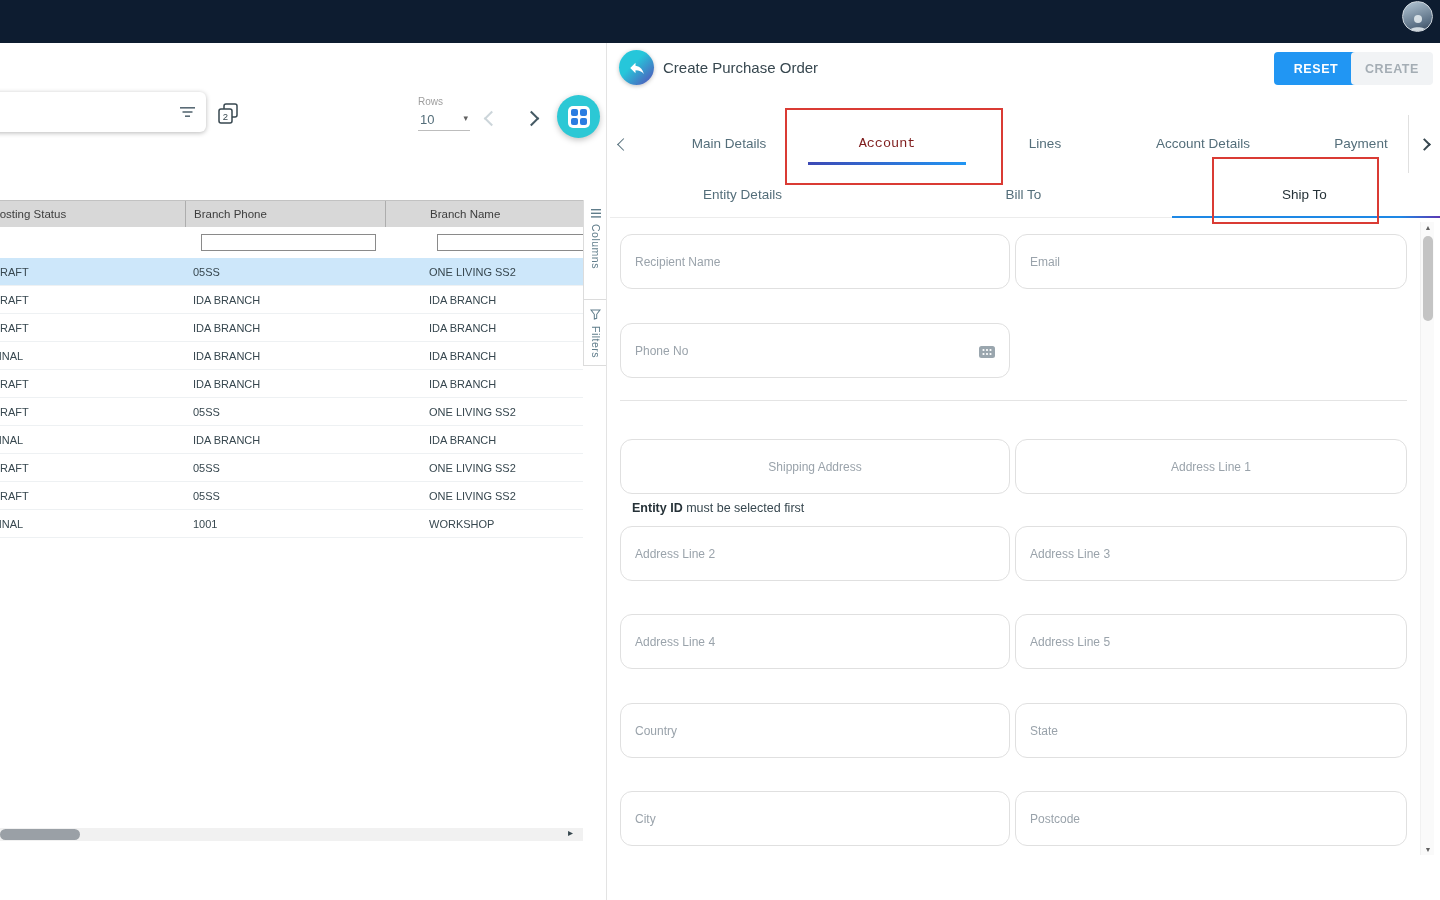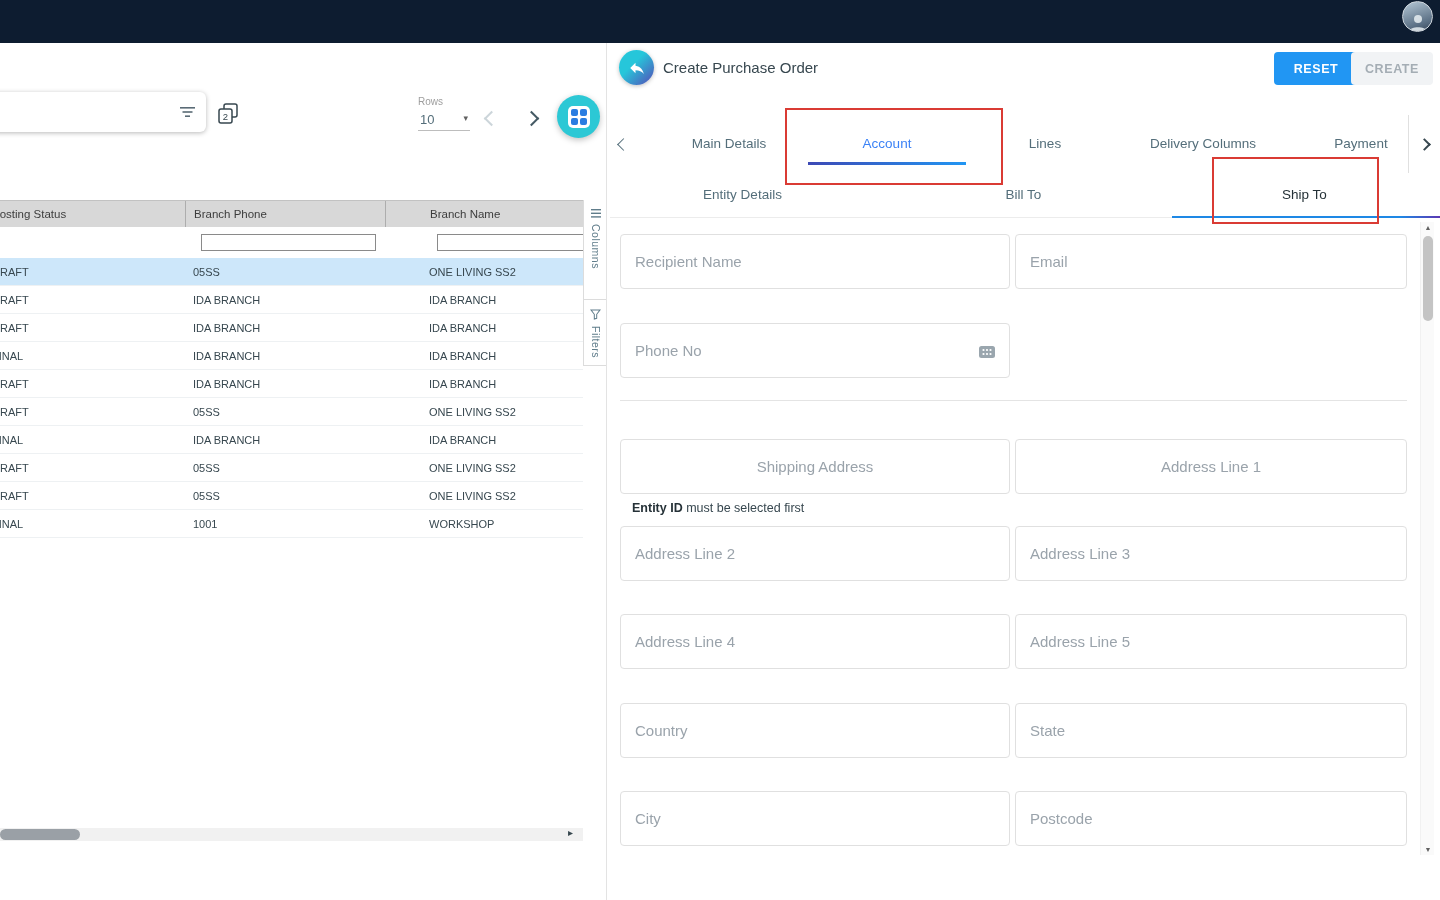--- a/index.html
+++ b/index.html
@@ -77,42 +77,42 @@
     box-shadow:0 1px 4px rgba(0,0,0,0.25); cursor:pointer; }
   .page-title { position:absolute; left:56px; top:7px; height:35px; line-height:35px; font-size:15px; color:#37474f; }
 
   .btn { position:absolute; top:9px; height:33px; border:none; border-radius:4px; font-size:12.5px; font-weight:bold;
     letter-spacing:0.6px; font-family:inherit; cursor:pointer; }
   .btn-reset { left:667px; width:84px; background:#2196f3; color:#fff; }
   .btn-create { left:744px; width:82px; background:#f1f3f5; color:#a4adb4; cursor:default; }
 
   .tabbar { position:absolute; left:43px; top:80px; width:790px; height:42px; display:flex; }
   .tab { flex:1; text-align:center; line-height:42px; font-size:13.5px; color:#546e7a; cursor:pointer; position:relative; }
-  .tab.active { color:#3b82f6; }
+  .tab.active { color:#7f1d1d;font-family:Liberation Mono, monospace; }
   .tab.active::after { content:""; position:absolute; left:0; right:0; bottom:0; height:3px;
     background:linear-gradient(90deg,#3d49b5,#2196f3); }
   .tab-nav-left { position:absolute; left:12px; top:80px; width:26px; height:42px; display:flex; align-items:center; cursor:pointer; }
   .tab-nav-left .chev { width:9px; height:9px; border-width:1.5px; border-color:#546e7a; }
   .tab-nav-right { position:absolute; right:0; top:72px; width:32px; height:58px; background:#fff;
     border-left:1px solid #e0e0e0; z-index:5; display:flex; align-items:center; justify-content:center; cursor:pointer; }
   .tab-nav-right .chev { width:9px; height:9px; border-width:2px; border-color:#37474f; }
 
   .subtabbar { position:absolute; left:3px; top:129px; width:827px; height:46px; display:flex;
     border-bottom:1px solid #ececec;gap:16px; }
   .subtab { flex:1; text-align:center; line-height:46px; font-size:13.5px; color:#546e7a; cursor:pointer; position:relative; }
   .subtab.active { color:#263238; }
   .subtab.active::after { content:""; position:absolute; left:0; right:-4px; bottom:-1px; height:2px;
     background:linear-gradient(90deg,#1e88e5 85%,#5e35b1); }
 
   .annotation { position:absolute; border:2px solid #da3b34; z-index:8; pointer-events:none; }
   .annotation.account { left:178px; top:65px; width:218px; height:77px; }
   .annotation.shipto { left:605px; top:114px; width:167px; height:67px; }
 
-  input.field { position:absolute; height:55px; border:1px solid #e0e0e0; border-radius:4px; background:#fff;
-    padding:0 14px; font-size:15px; color:#37474f; font-family:inherit; outline:none; }
+  input.field { position:absolute; height:55px; border:1px solid #e0e0e0; border-radius:12px; background:#fff;
+    padding:0 14px; font-size:12px; color:#37474f; font-family:inherit; outline:none; }
   input.field::placeholder { color:#9aa3ab; opacity:1; }
   .fl { left:13px; width:390px; }
   .fr { left:408px; width:392px; }
   .r1 { top:191px; } .r2 { top:280px; } .r3 { top:396px;text-align:center; } .r4 { top:483px; }
   .r5 { top:571px; } .r6 { top:660px; } .r7 { top:748px; }
 
   .dialpad-icon { position:absolute; left:372px; top:301px; z-index:2; cursor:pointer; }
   .form-divider { position:absolute; left:13px; top:357px; width:787px; height:1px; background:#e4e4e4; }
   .hint { position:absolute; left:25px; top:458px; font-size:12.5px; color:#37474f; }
   .hint b { color:#263238; }
@@ -277,21 +277,21 @@
   <button class="btn btn-reset">RESET</button>
   <button class="btn btn-create">CREATE</button>
 
   <span class="tab-nav-left">
       <span class="chev left"></span>
     </span>
   <div class="tabbar">
     <div class="tab">Main Details</div>
     <div class="tab active">Account</div>
     <div class="tab">Lines</div>
-    <div class="tab">Delivery Columns</div>
+    <div class="tab">Account Details</div>
     <div class="tab">Payment</div>
   </div>
   <span class="tab-nav-right">
       <span class="chev right"></span>
     </span>
 
   <div class="subtabbar">
     <div class="subtab">Entity Details</div>
     <div class="subtab">Bill To</div>
     <div class="subtab active">Ship To</div>

